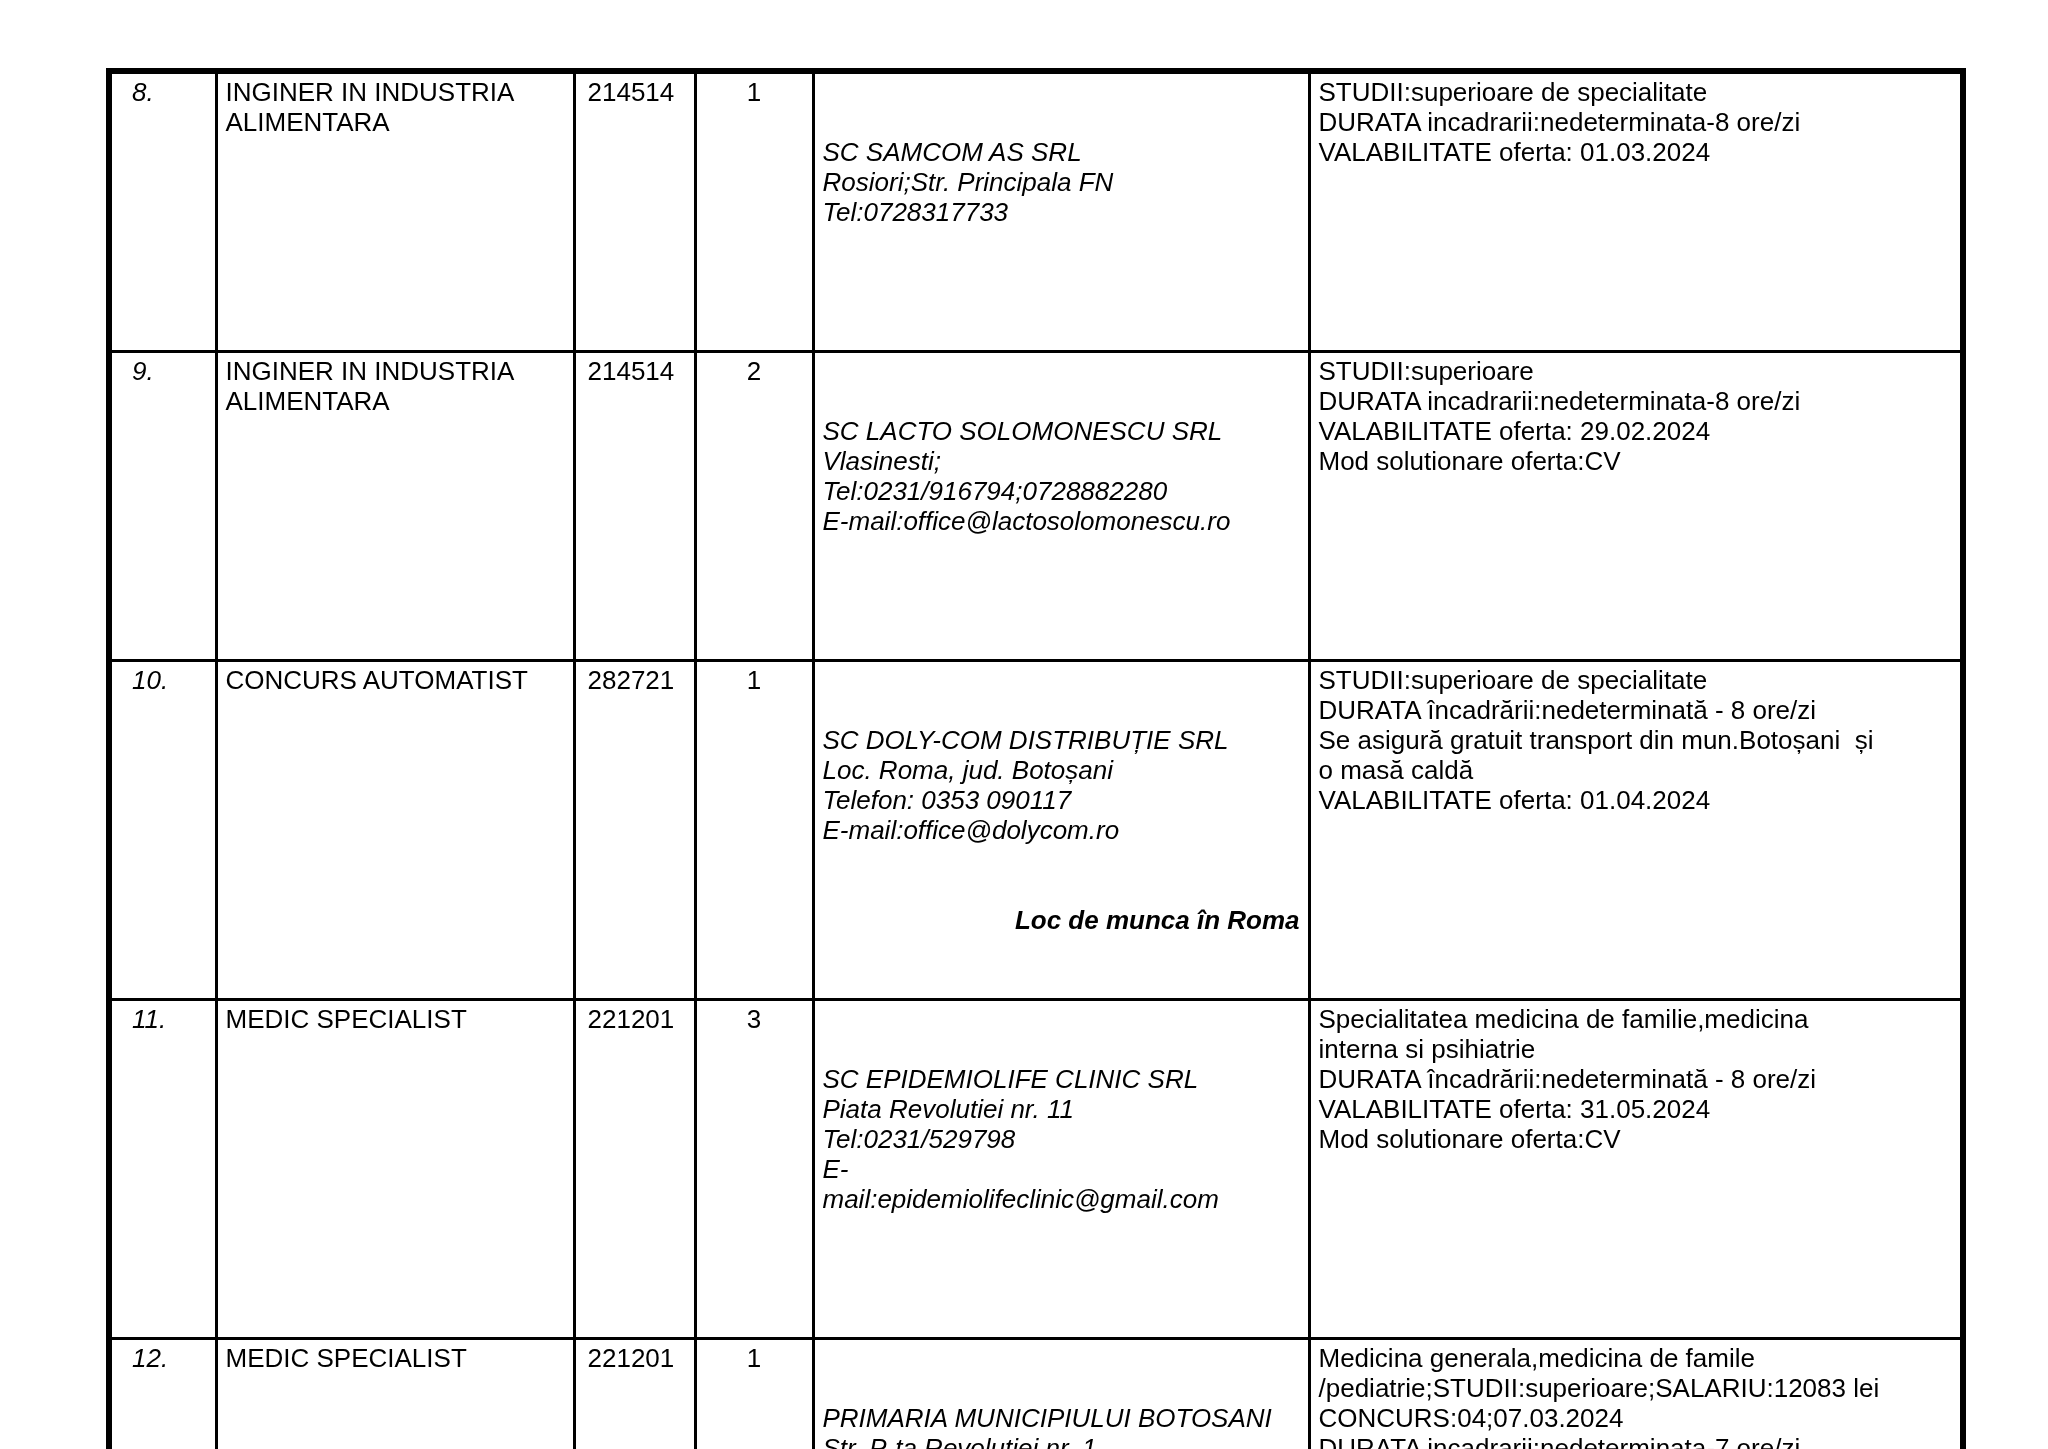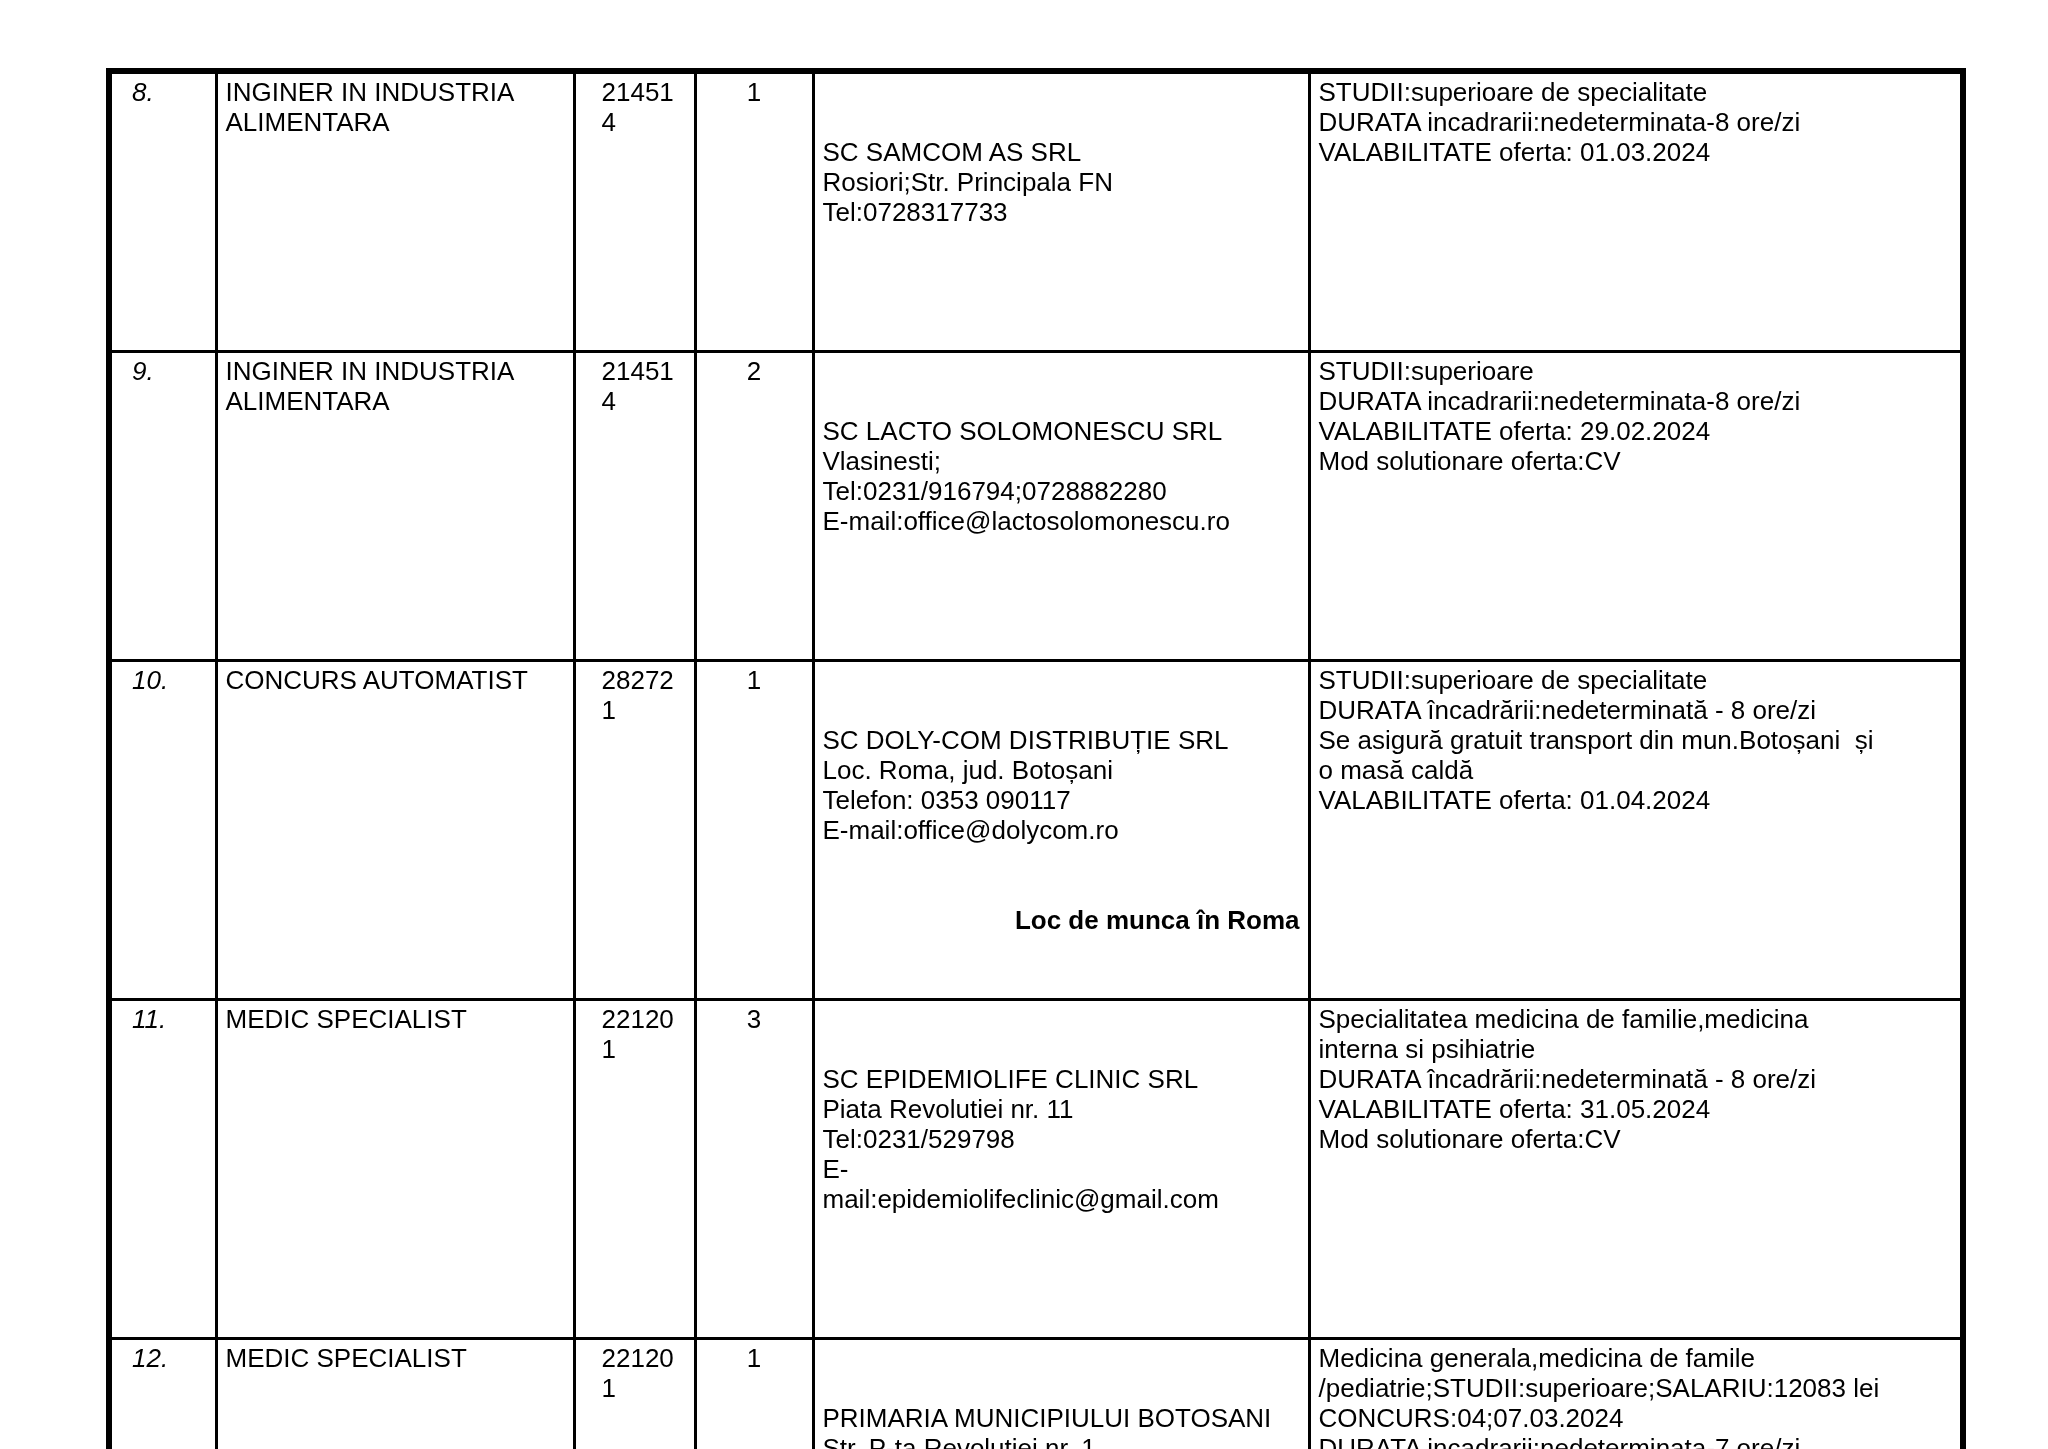--- a/index.html
+++ b/index.html
@@ -22,23 +22,23 @@
   }
   td{
     border:3px solid #000;
     vertical-align:top;
     padding:3px 8px 3px 8px;
     white-space:pre-wrap;
     word-wrap:break-word;
     overflow:hidden;
   }
   td.c-num{font-style:italic;padding-left:20px;}
-  td.c-code{padding-left:26px;}
+  td.c-code{padding-left:12px;}
   td.c-vac{text-align:center;}
-  td.c-emp div{white-space:pre-wrap;}
+  td.c-emp div{white-space:pre-wrap;font-style:italic;}
   td.c-emp .bold{font-weight:bold;text-align:right;}
 </style>
 </head>
 <body>
 
 <div class="page">
   <table class="vacancies">
     <colgroup>
       <col style="width:107px">
       <col style="width:358px">

